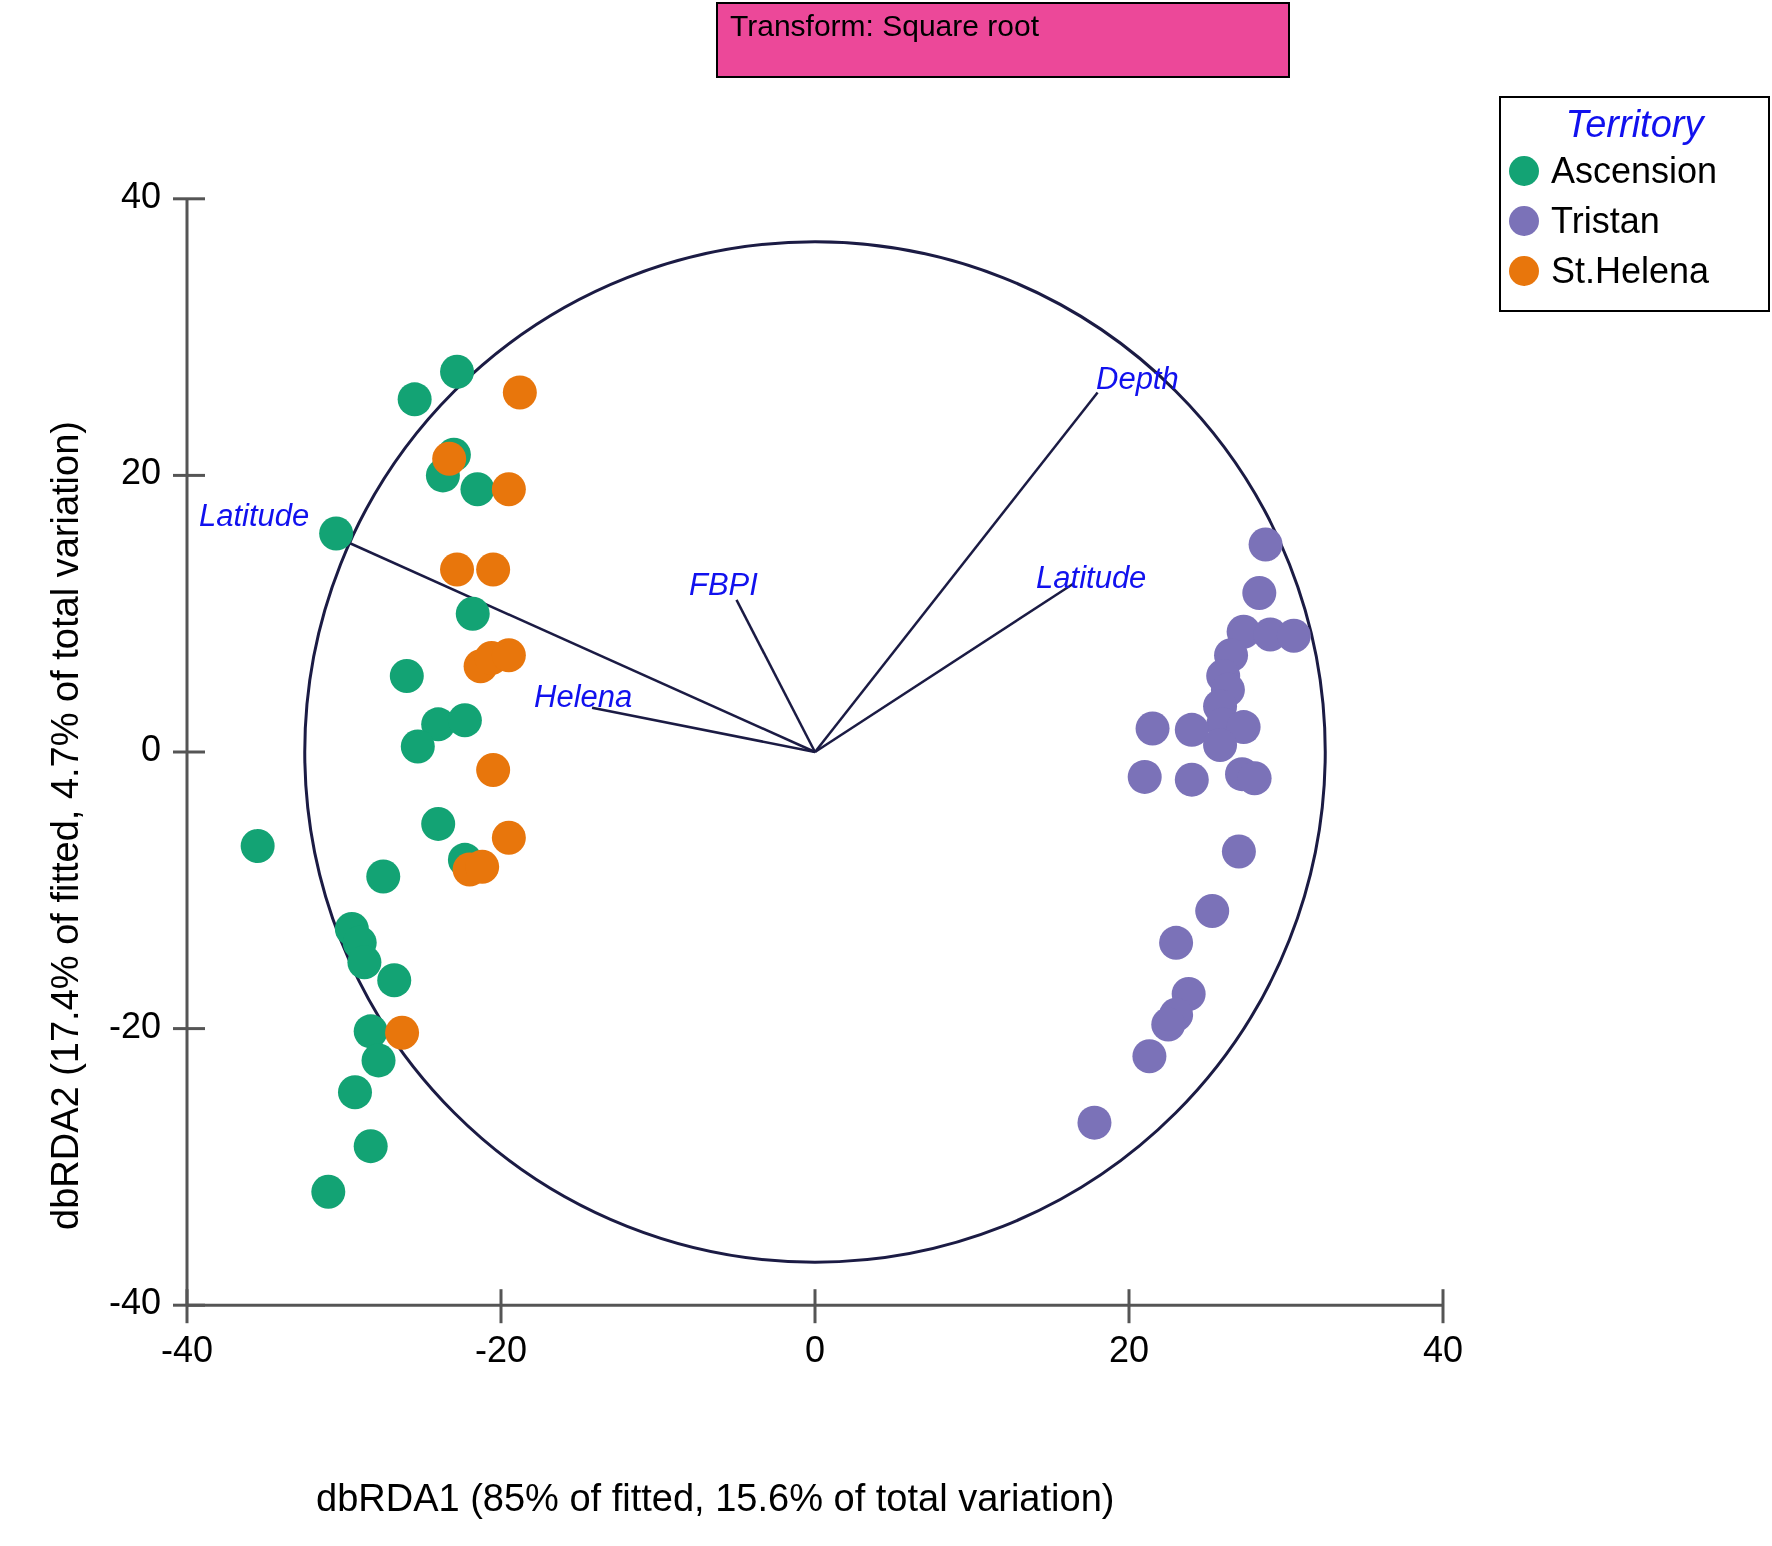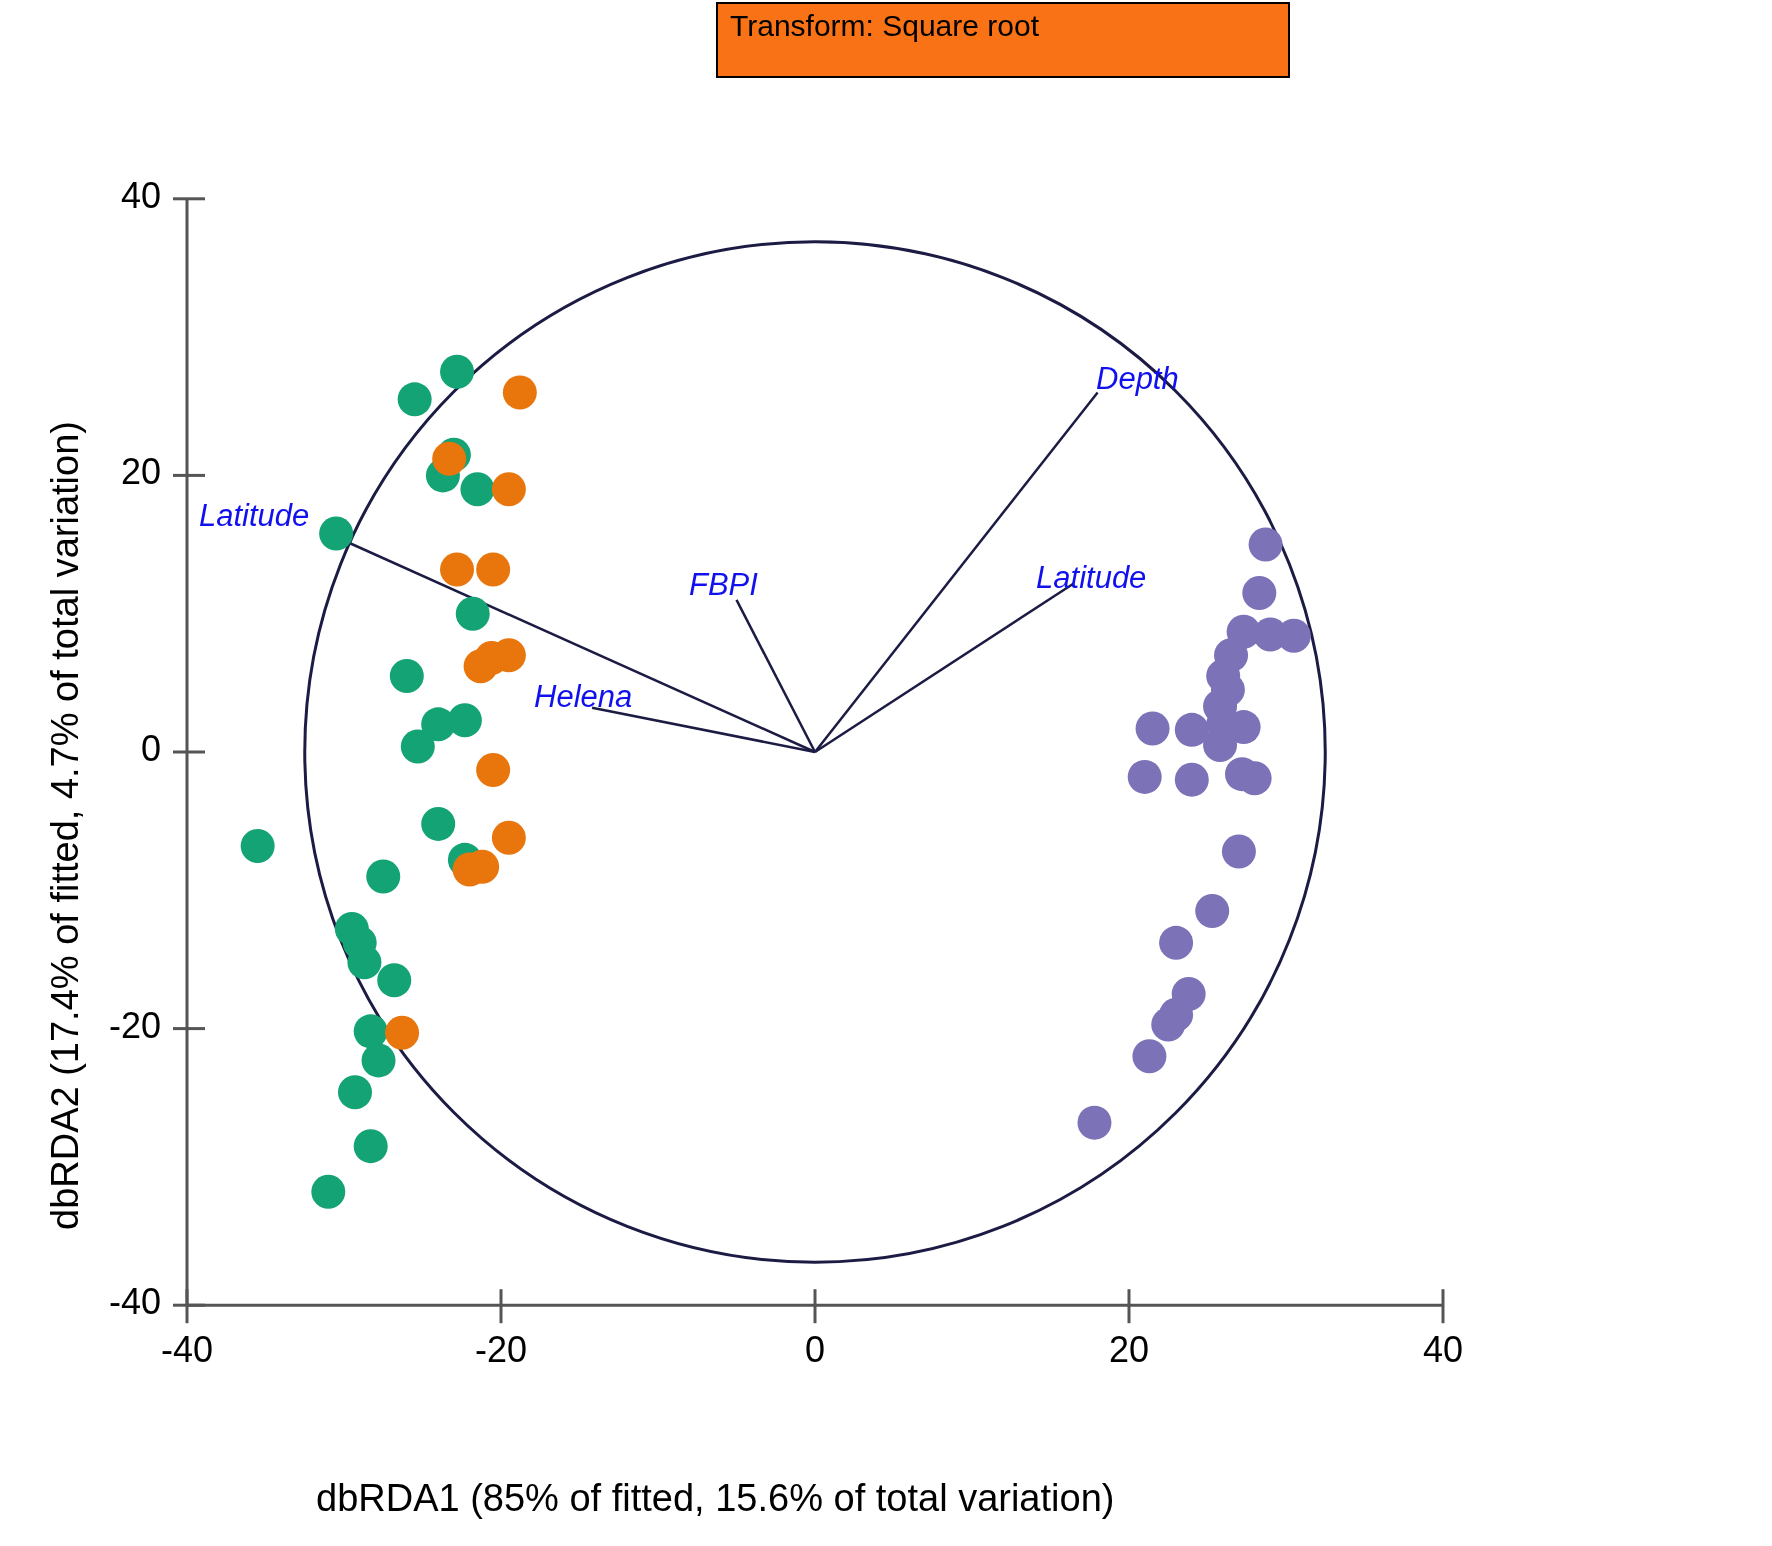--- a/index.html
+++ b/index.html
@@ -1,21 +1,21 @@
 <!DOCTYPE html>
 <html><head>
 <meta charset="utf-8">
 <style>
   html,body{margin:0;padding:0;background:#ffffff;}
   body{width:1772px;height:1546px;font-family:"Liberation Sans",sans-serif;overflow:hidden;}
   #root{position:relative;width:1772px;height:1546px;background:#fff;}
 
   .infobox{
     position:absolute;left:716px;top:2px;width:574px;height:76px;
-    border:2px solid #000;background:#f97316;box-sizing:border-box;
+    border:2px solid #000;background:#ec4899;box-sizing:border-box;
     padding:4px 8px 0 12px;
   }
   .infobox .line{font-size:30px;line-height:36px;color:#000;white-space:nowrap;}
 
   .legendbox{
     position:absolute;left:1499px;top:96px;width:271px;height:216px;
     border:2px solid #000;background:#fff;box-sizing:border-box;
     padding:4px 0 0 0;
   }
   .legend-title{
@@ -50,20 +50,35 @@
 </style>
 </head>
 <body>
 
 <div id="root">
 
   <div class="infobox">
     <div class="line">Transform: Square root</div>
   </div>
 
+  <div class="legendbox">
+    <div class="legend-title">Territory</div>
+    <div class="legend-row">
+      <span class="legend-swatch" id="sw0" style="background: rgb(19, 163, 116);"></span>
+      <span class="legend-label">Ascension</span>
+    </div>
+    <div class="legend-row">
+      <span class="legend-swatch" id="sw1" style="background: rgb(123, 114, 184);"></span>
+      <span class="legend-label">Tristan</span>
+    </div>
+    <div class="legend-row">
+      <span class="legend-swatch" id="sw2" style="background: rgb(232, 118, 12);"></span>
+      <span class="legend-label">St.Helena</span>
+    </div>
+  </div>
 
   <div class="plot">
     <svg class="canvas" id="svgroot">
         <line x1="187" y1="198.79999999999995" x2="187" y2="1305.2" stroke="#555" stroke-width="3"></line>
         <line x1="187" y1="1305.2" x2="1443" y2="1305.2" stroke="#555" stroke-width="3"></line>
         <line x1="173" y1="1305.2" x2="205" y2="1305.2" stroke="#555" stroke-width="3"></line>
         <line x1="173" y1="1028.6" x2="205" y2="1028.6" stroke="#555" stroke-width="3"></line>
         <line x1="173" y1="752" x2="205" y2="752" stroke="#555" stroke-width="3"></line>
         <line x1="173" y1="475.4" x2="205" y2="475.4" stroke="#555" stroke-width="3"></line>
         <line x1="173" y1="198.79999999999995" x2="205" y2="198.79999999999995" stroke="#555" stroke-width="3"></line>

